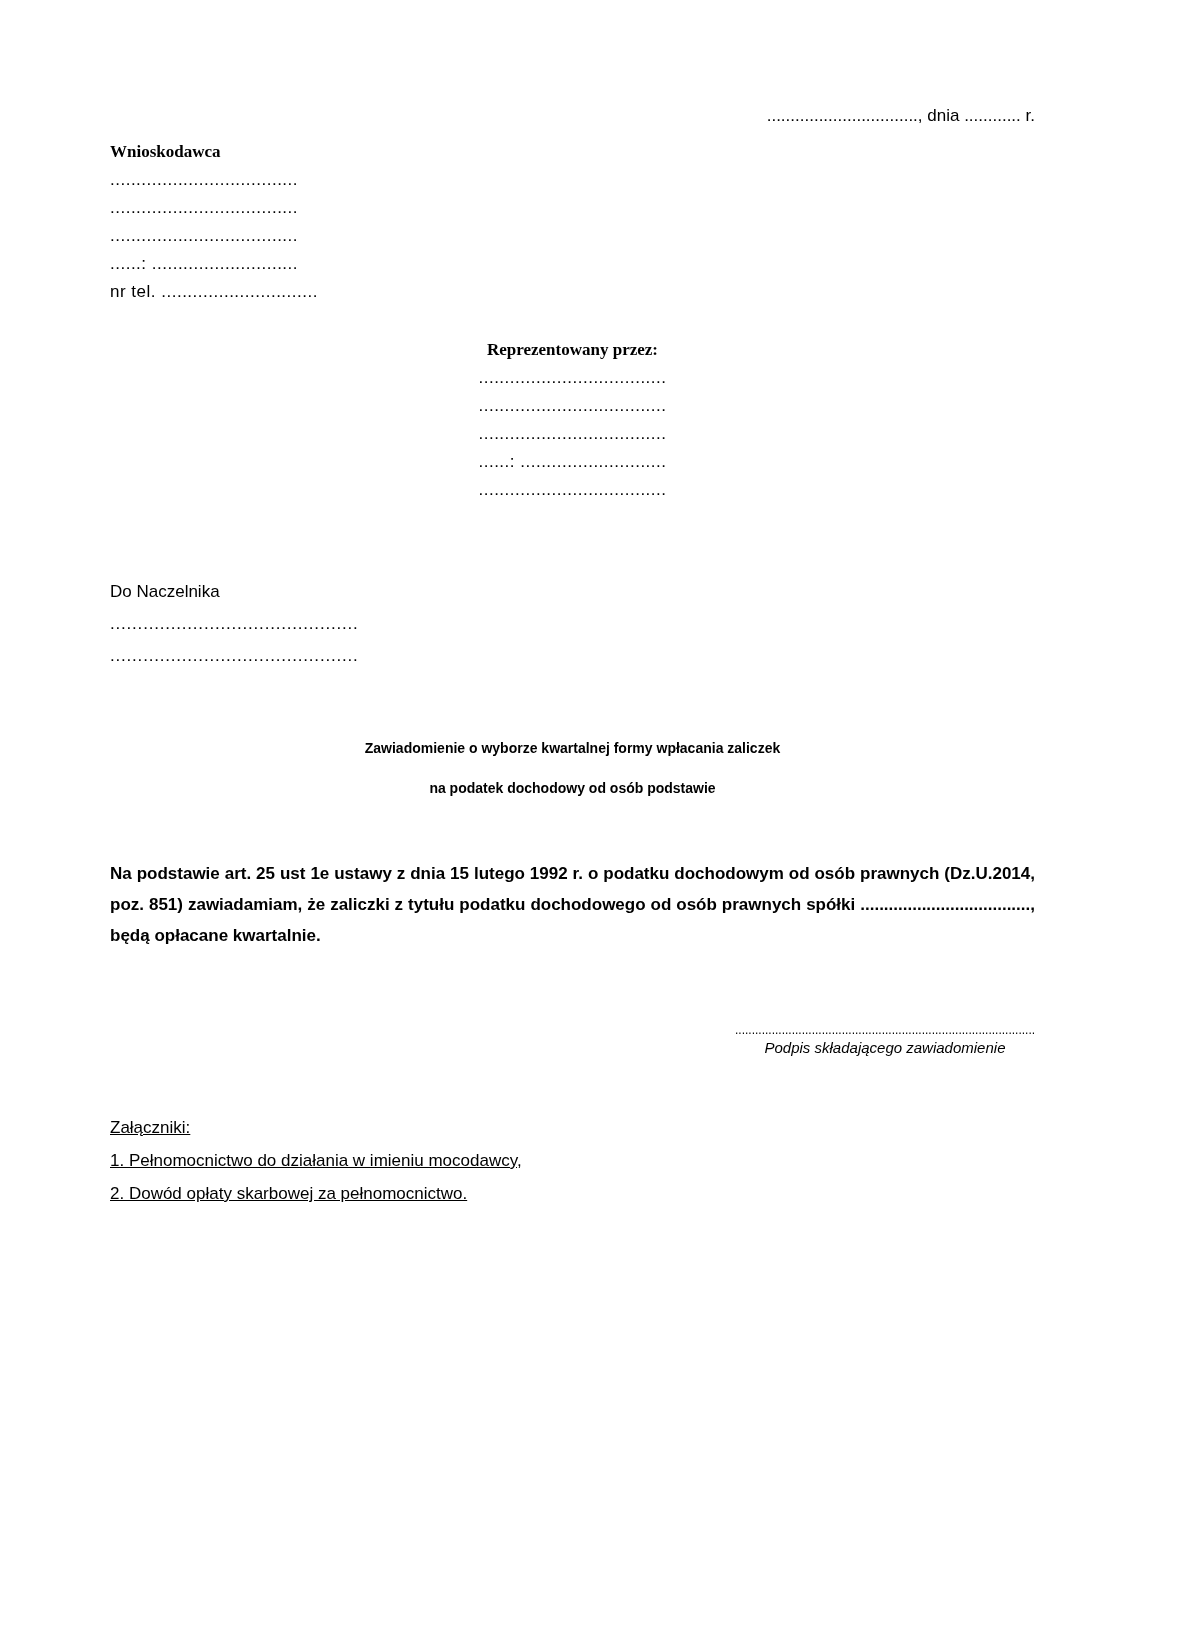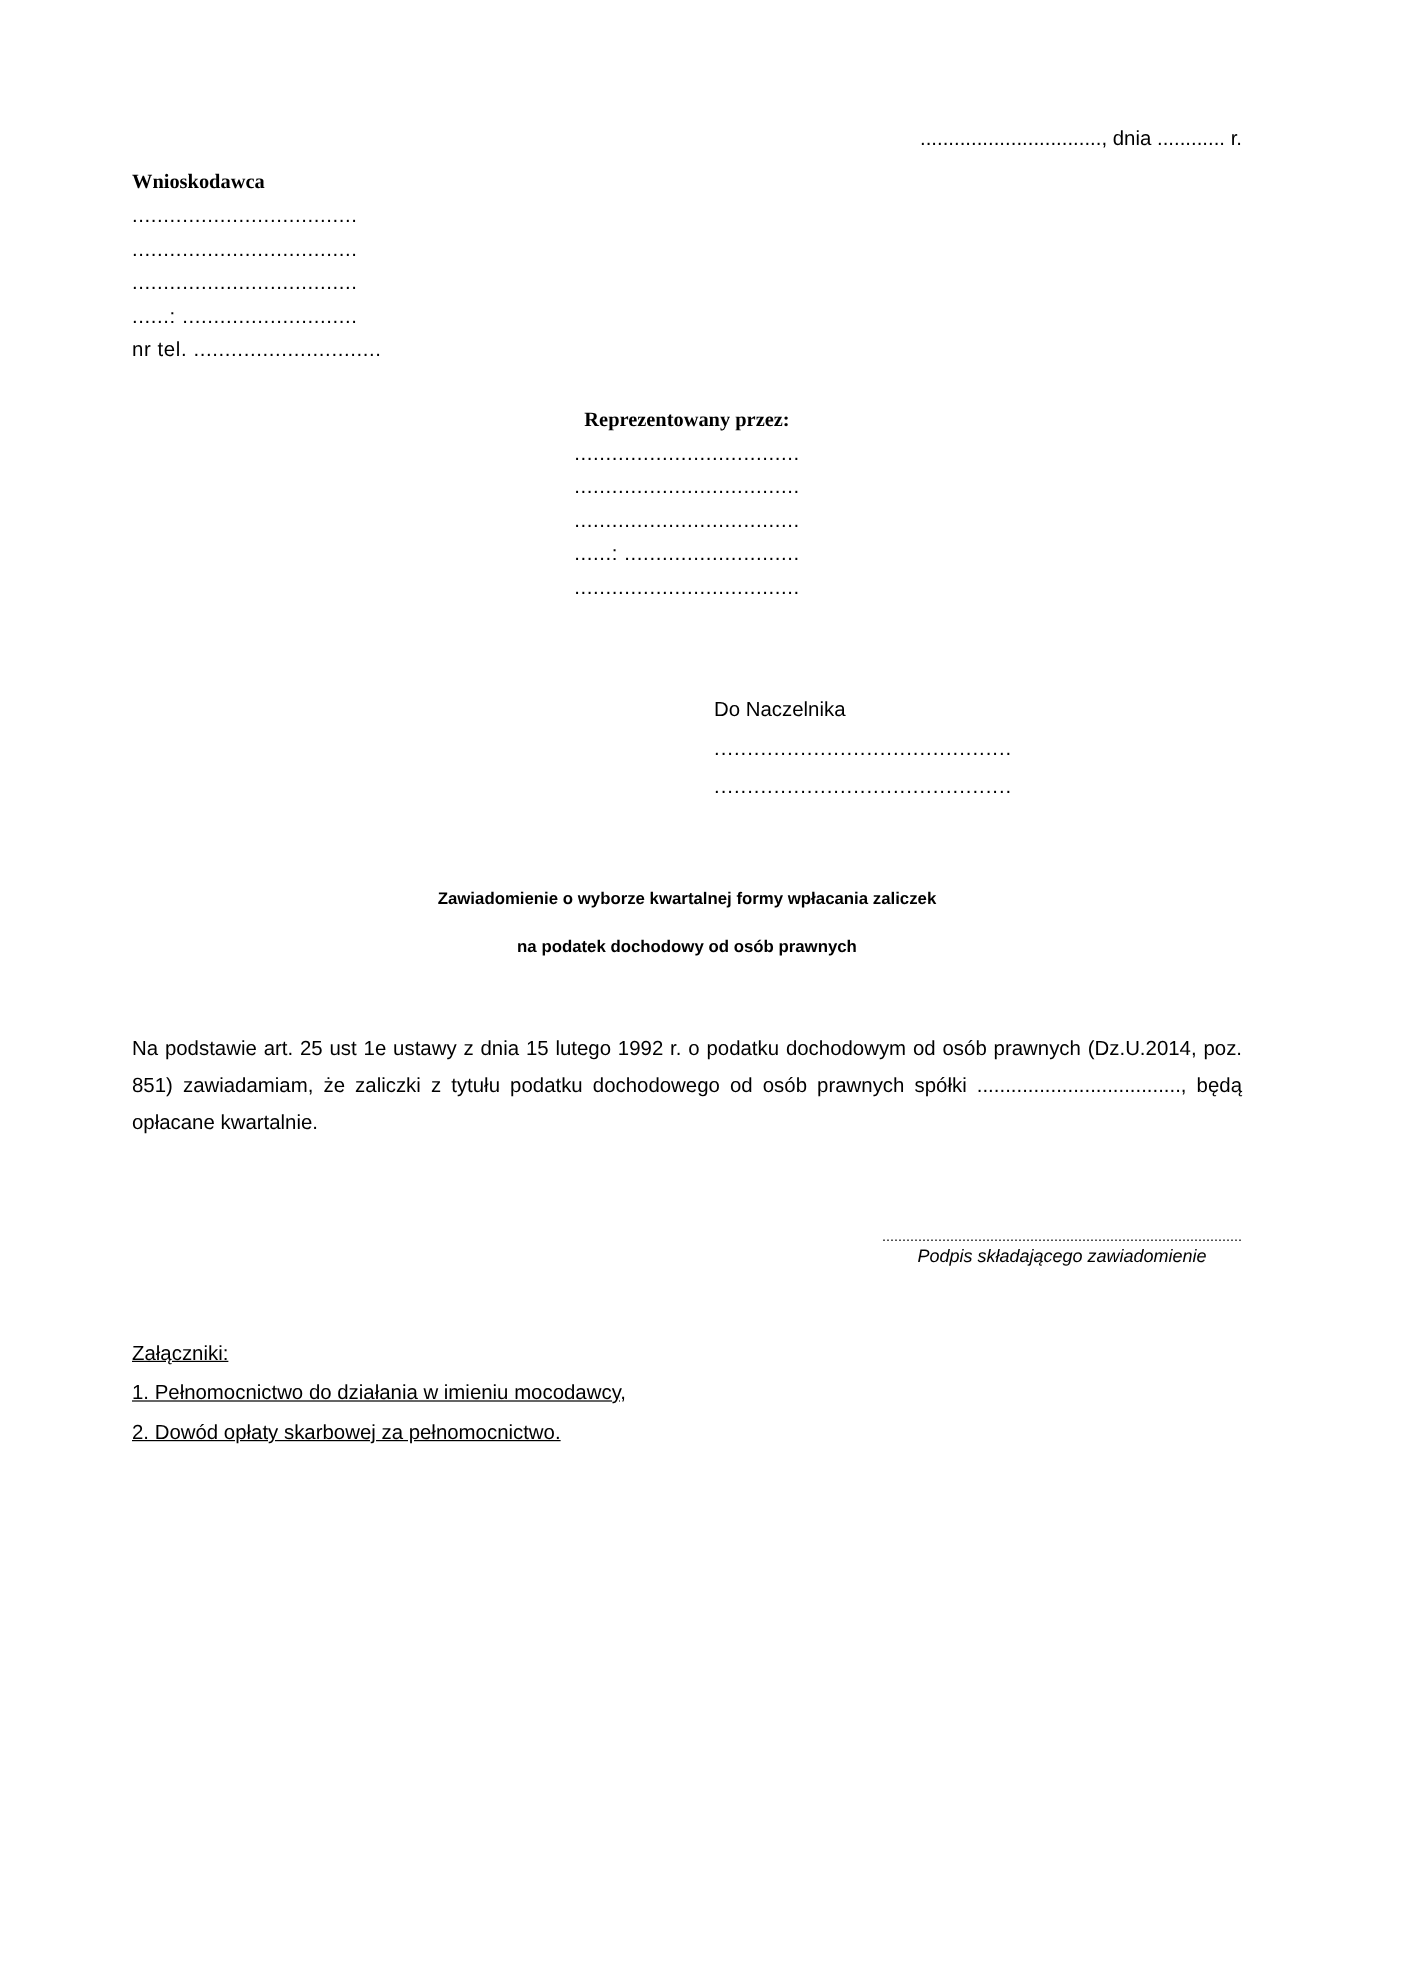--- a/index.html
+++ b/index.html
@@ -38,37 +38,37 @@
   .applicant-block .fill-line,
   .represented-block .fill-line {
     line-height: 28px;
   }
   .represented-block {
     margin-top: 30px;
     text-align: center;
   }
   .addressee-block {
     margin-top: 72px;
-    margin-left: 485px;
     line-height: 32px;
   }
   .addressee-block .fill-line {
     letter-spacing: 0.8px;
   }
   .doc-title {
     margin-top: 56px;
     text-align: center;
     font-weight: bold;
     font-size: 14px;
     line-height: 40px;
   }
   .body-paragraph {
     margin-top: 50px;
     text-align: justify;
     line-height: 31px;
+    font-weight: bold;
   }
   .signature-block {
     margin-top: 72px;
     margin-left: auto;
     width: 300px;
     text-align: center;
   }
   .signature-line {
     font-size: 12px;
     line-height: 14px;
@@ -113,21 +113,21 @@
   </div>
 
   <div class="addressee-block">
     <div>Do Naczelnika</div>
     <div class="fill-line">.............................................</div>
     <div class="fill-line">.............................................</div>
   </div>
 
   <div class="doc-title">
     <div>Zawiadomienie o wyborze kwartalnej formy wpłacania zaliczek</div>
-    <div>na podatek dochodowy od osób prawnych</div>
+    <div>na podatek dochodowy od osób podstawie</div>
   </div>
 
   <div class="body-paragraph">Na podstawie art. 25 ust 1e ustawy z dnia 15 lutego 1992 r. o podatku dochodowym od osób prawnych (Dz.U.2014, poz. 851) zawiadamiam, że zaliczki z tytułu podatku dochodowego od osób prawnych spółki ...................................., będą opłacane kwartalnie.</div>
 
   <div class="signature-block">
     <div class="signature-line">..........................................................................................................</div>
     <div class="signature-label">Podpis składającego zawiadomienie</div>
   </div>
 
   <div class="attachments-block">

